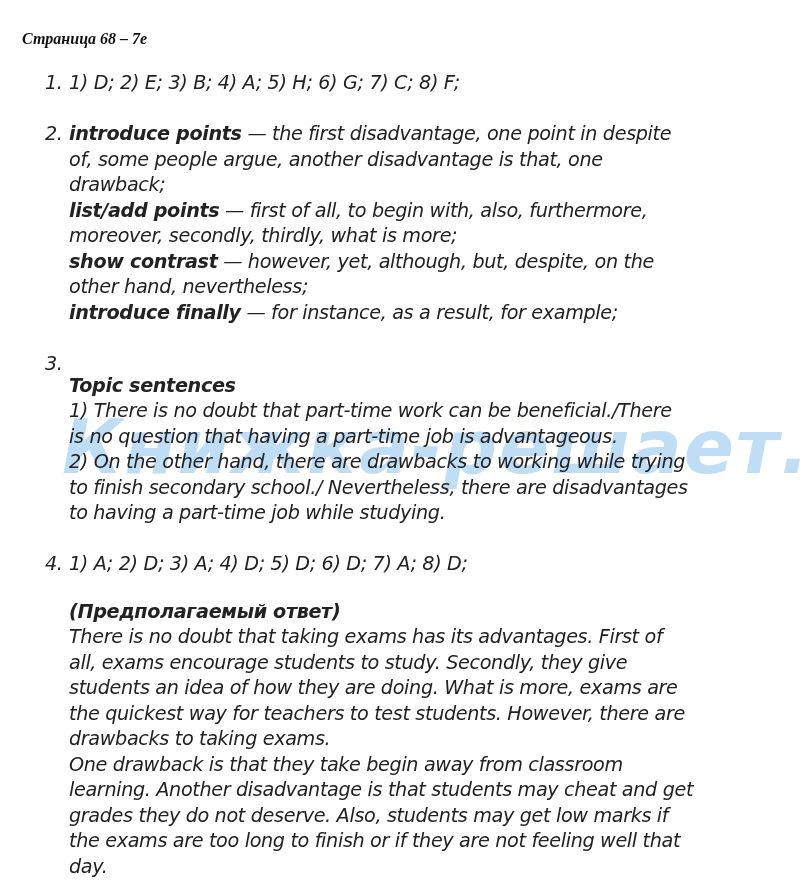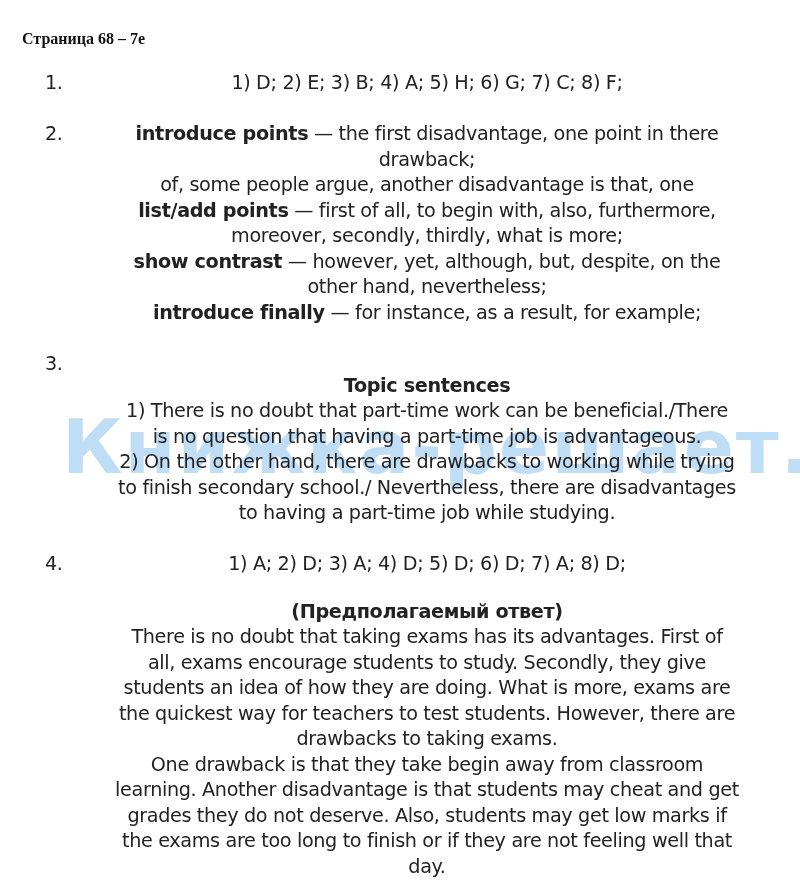--- a/index.html
+++ b/index.html
@@ -1,30 +1,30 @@
 <!DOCTYPE html>
 <html><head>
 <meta charset="utf-8">
 <style>
   html, body { margin: 0; padding: 0; background: #ffffff; }
   body { width: 800px; height: 894px; position: relative; overflow: hidden; }
-  .page { position: relative; width: 681px; height: 894px; }
+  .page { position: relative; width: 681px; height: 894px; font-style: italic; }
   .page-title {
     position: absolute; left: 22px; top: 30px;
     font-family: "Liberation Serif", serif; font-weight: bold; font-size: 16px; color: #111;
   }
   .content {
     position: absolute; left: 45px; top: 70px; width: 740px;
     font-family: "DejaVu Sans", sans-serif; font-size: 19.2px; color: #222; line-height: 25.5px;
     letter-spacing: -0.35px;
   }
   .item { display: flex; margin-bottom: 25.5px; }
   .num { width: 24px; flex: 0 0 24px; }
   .body { flex: 1; }
-  .line { display: block; white-space: nowrap; text-align: center; }
+  .line { display: block; white-space: nowrap; }
   b { font-weight: bold; margin-top: 22px; }
   .watermark {
     position: absolute; left: 62px; top: 412px; width: 700px;
     font-family: "DejaVu Sans", sans-serif; font-weight: bold; font-size: 74px;
     color: #8ec3ef; opacity: 0.55; letter-spacing: 2px; line-height: 70px;
     white-space: nowrap; pointer-events: none; z-index: 0;
   }
   .content { z-index: 1; }
 </style>
 </head>
@@ -40,23 +40,23 @@
     <div class="item">
       <span class="num">1.</span>
       <div class="body">
         <span class="line">1) D; 2) E; 3) B; 4) A; 5) H; 6) G; 7) C; 8) F;</span>
       </div>
     </div>
 
     <div class="item">
       <span class="num">2.</span>
       <div class="body">
-        <span class="line"><b>introduce points</b><span> — the first disadvantage, one point in there</span></span>
+        <span class="line"><b>introduce points</b><span> — the first disadvantage, one point in despite</span></span>
+        <span class="line">of, some people argue, another disadvantage is that, one</span>
         <span class="line">drawback;</span>
-        <span class="line">of, some people argue, another disadvantage is that, one</span>
 
         <span class="line"><b>list/add points</b><span> — first of all, to begin with, also, furthermore,</span></span>
         <span class="line">moreover, secondly, thirdly, what is more;</span>
 
         <span class="line"><b>show contrast</b><span> — however, yet, although, but, despite, on the</span></span>
         <span class="line">other hand, nevertheless;</span>
 
         <span class="line"><b>introduce finally</b><span> — for instance, as a result, for example;</span></span>
 
       </div>

